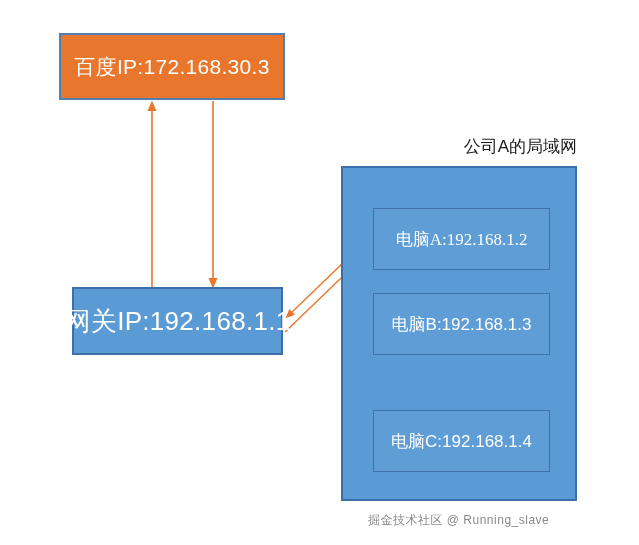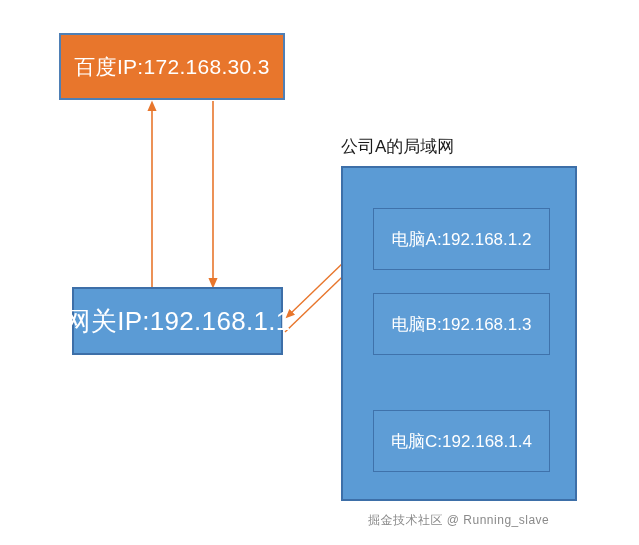--- a/index.html
+++ b/index.html
@@ -56,41 +56,41 @@
     height: 335px;
     box-sizing: border-box;
     background: #5B9BD5;
     border: 2px solid #3D6FA8;
   }
   #lan-title {
     position: absolute;
     left: 341px;
     top: 135px;
     width: 236px;
-    text-align: left;
+    text-align: right;
     font-size: 17px;
     color: #1a1a1a;
     white-space: nowrap;
   }
   .host-box {
     position: absolute;
     box-sizing: border-box;
     left: 30px;
     width: 177px;
     height: 62px;
     background: #5E9DD6;
     border: 1px solid #3F72AB;
     display: flex;
     align-items: center;
     justify-content: center;
     color: #ffffff;
     font-size: 17px;
     white-space: nowrap;
   }
-  #host-a { top: 40px; }
+  #host-a { top: 40px; font-family: Liberation Serif, serif; }
   #host-b { top: 125px; }
   #host-c { top: 242px; }
 
   #watermark {
     position: absolute;
     left: 368px;
     top: 512px;
     font-size: 12px;
     color: #8a8a8a;
     white-space: nowrap;

